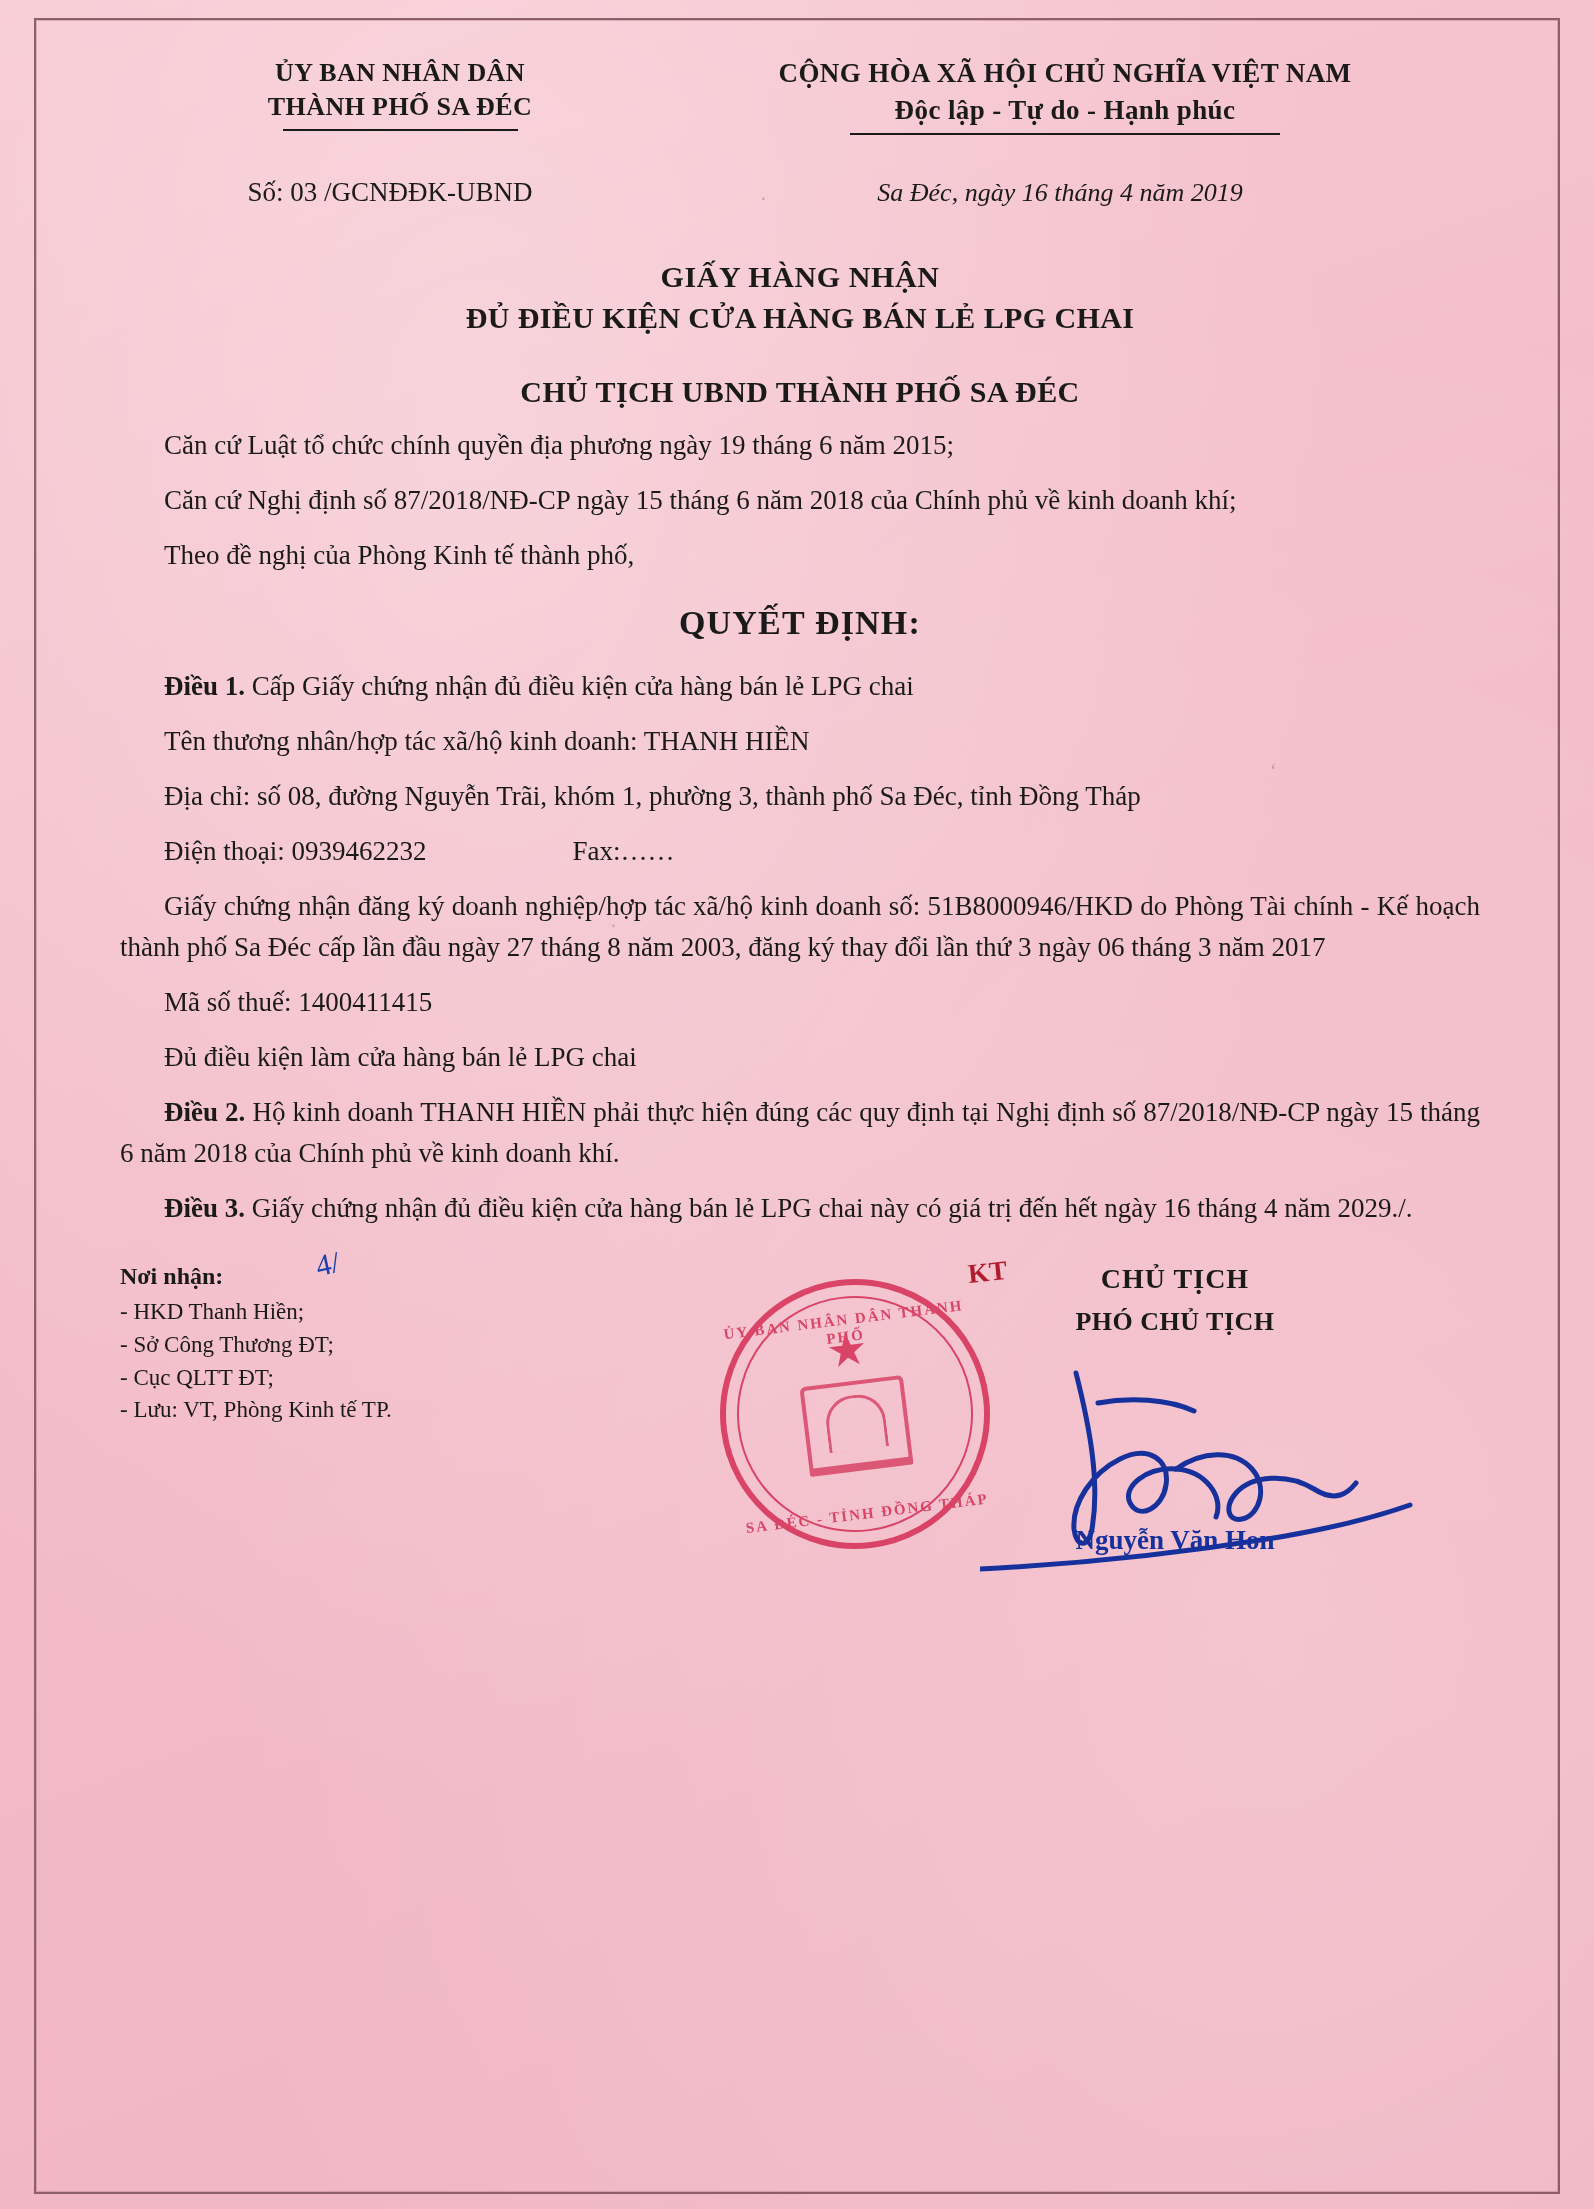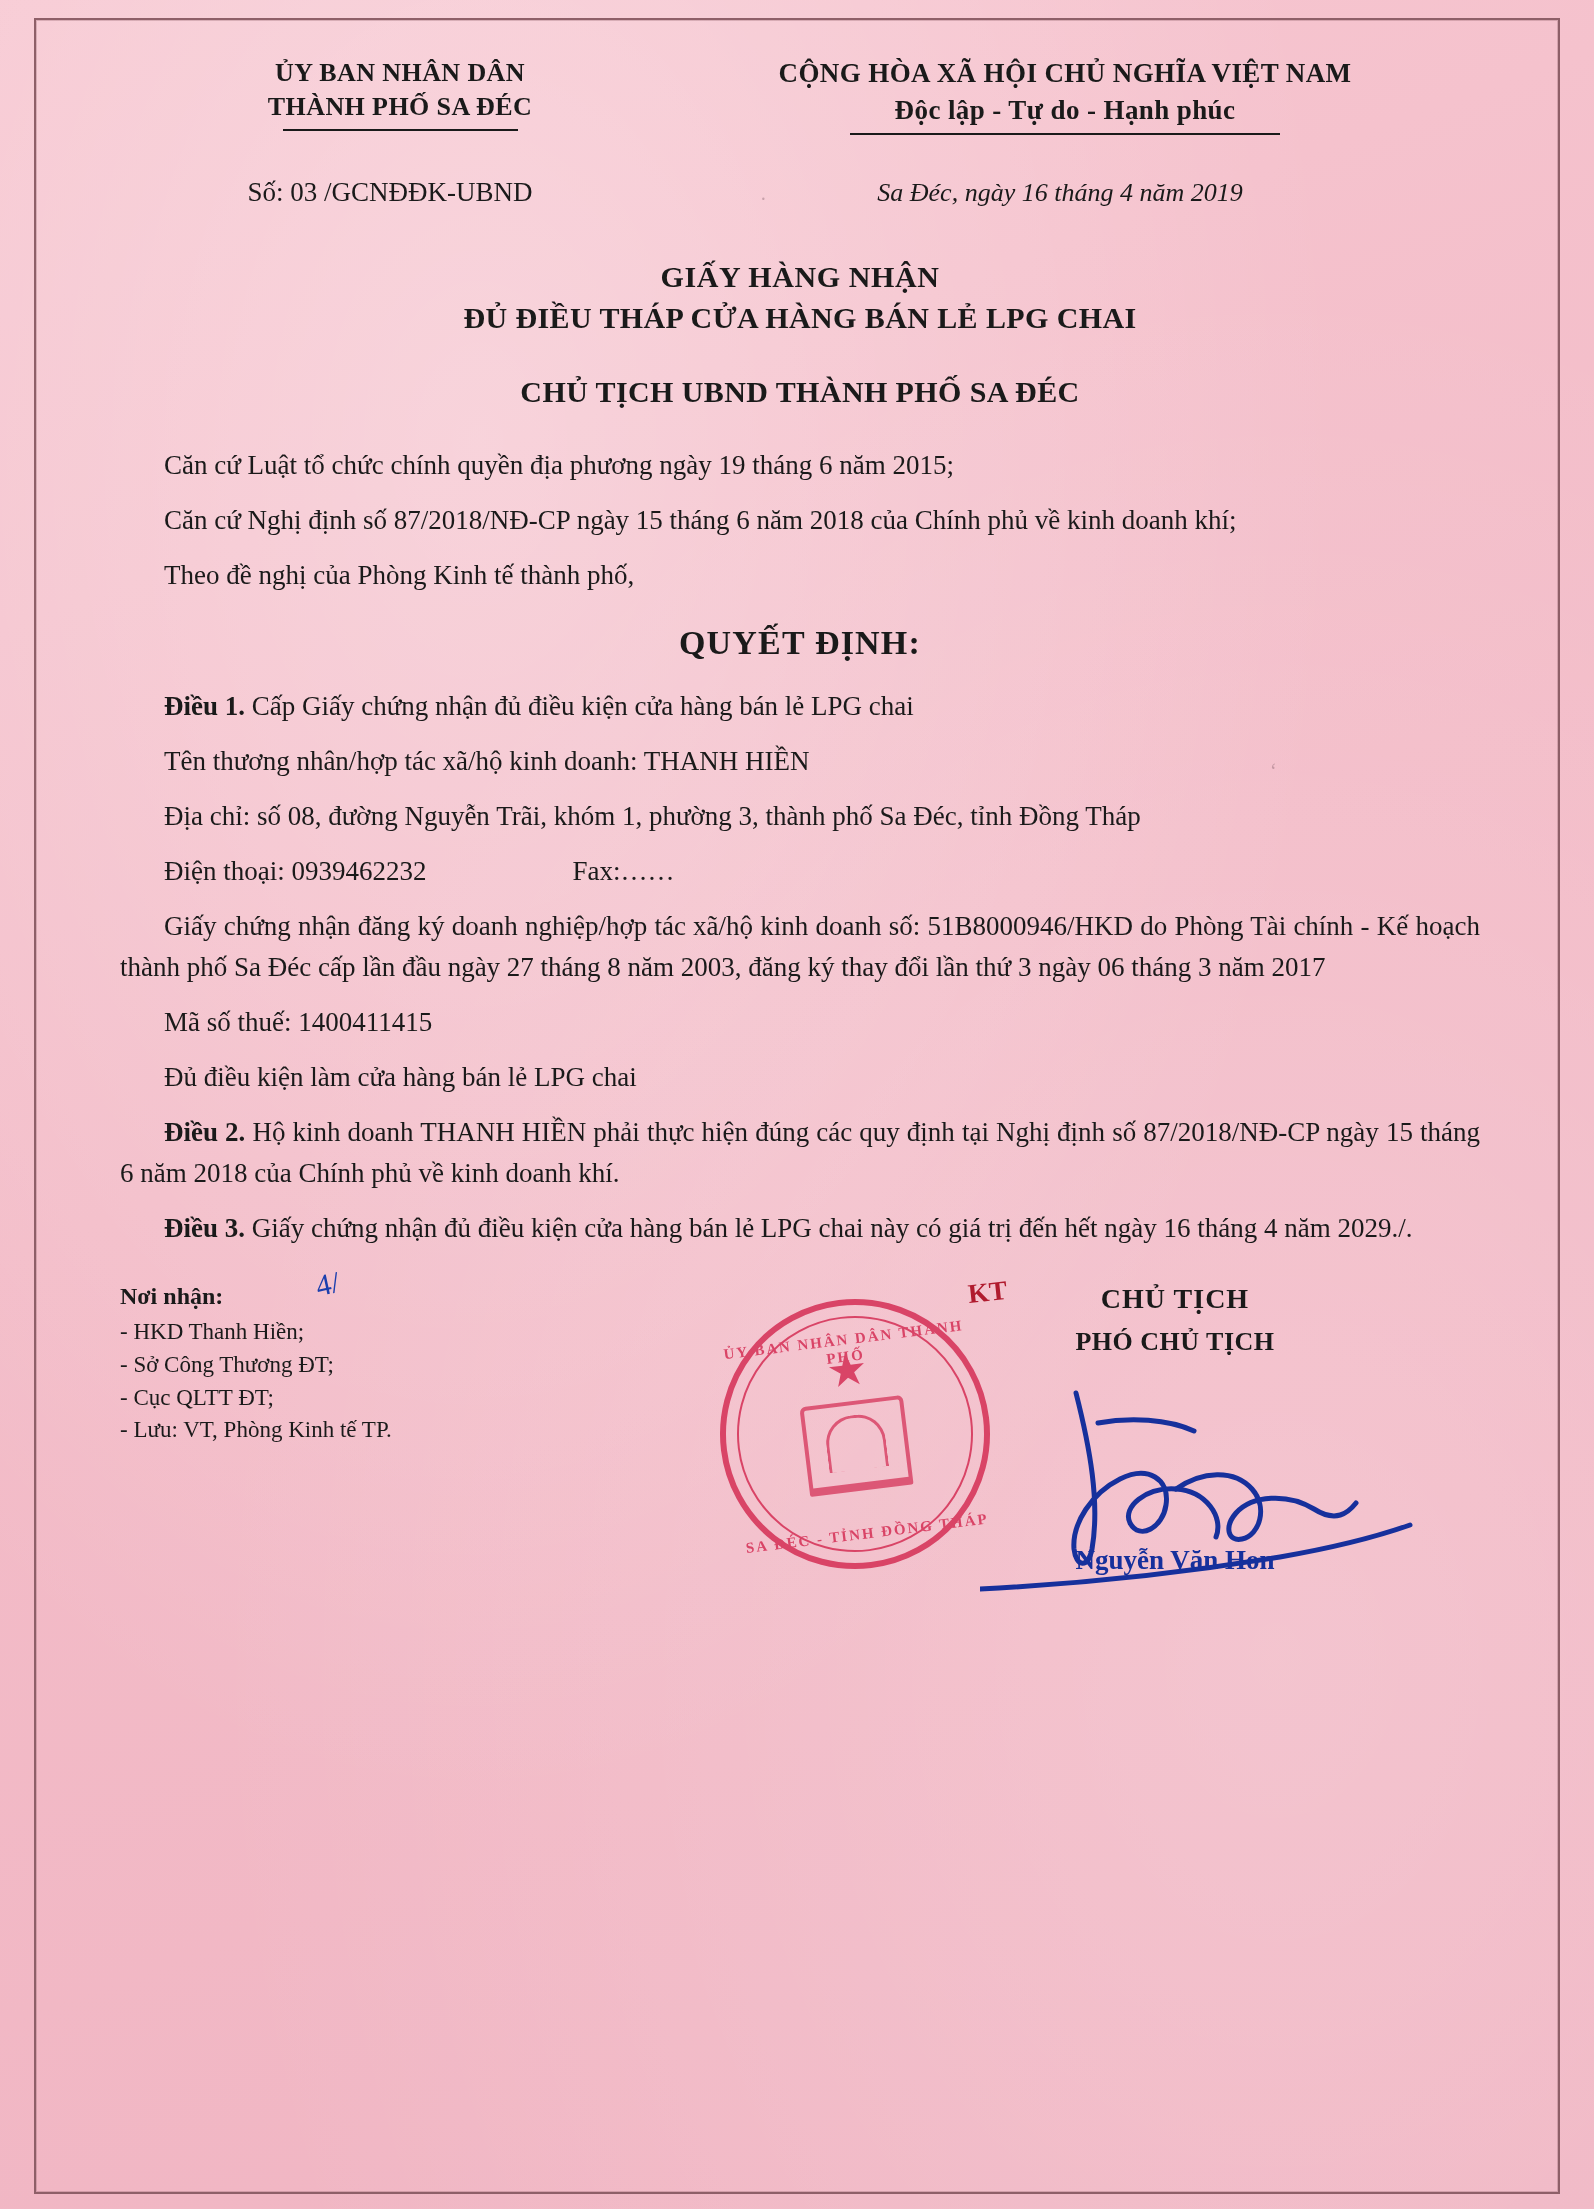--- a/index.html
+++ b/index.html
@@ -115,21 +115,21 @@
     letter-spacing: 0.4px;
   }
   .title3 {
     font-size: 30px;
     font-weight: bold;
     margin-top: 40px;
     letter-spacing: 0.4px;
   }
 
   
-  .body-block { margin-top: 36px; }
+  .body-block { margin-top: 16px; }
   p.para {
     font-size: 27px;
     line-height: 1.52;
     margin: 0 0 14px 0;
     text-align: justify;
     text-indent: 44px;
   }
   p.para.just-full { text-align: justify; text-justify: inter-word; }
 
   .decision {
@@ -315,21 +315,21 @@
       </div>
     </div>
 
     <div class="numline">
       <div class="num">Số:  03 /GCNĐĐK-UBND</div>
       <div class="place">Sa Đéc, ngày 16 tháng 4 năm 2019</div>
     </div>
 
     <div class="title-block">
       <div class="title1">GIẤY HÀNG NHẬN</div>
-      <div class="title2">ĐỦ ĐIỀU THÁP CỬA HÀNG BÁN LẺ LPG CHAI</div>
+      <div class="title2">ĐỦ ĐIỀU KIỆN CỬA HÀNG BÁN LẺ LPG CHAI</div>
       <div class="title3">CHỦ TỊCH UBND THÀNH PHỐ SA ĐÉC</div>
     </div>
 
     <div class="body-block">
       <p class="para">Căn cứ Luật tổ chức chính quyền địa phương ngày 19 tháng 6 năm 2015;</p>
       <p class="para">Căn cứ Nghị định số 87/2018/NĐ-CP ngày 15 tháng 6 năm 2018 của Chính phủ về kinh doanh khí;</p>
       <p class="para">Theo đề nghị của Phòng Kinh tế thành phố,</p>
 
       <div class="decision">QUYẾT ĐỊNH:</div>
 

